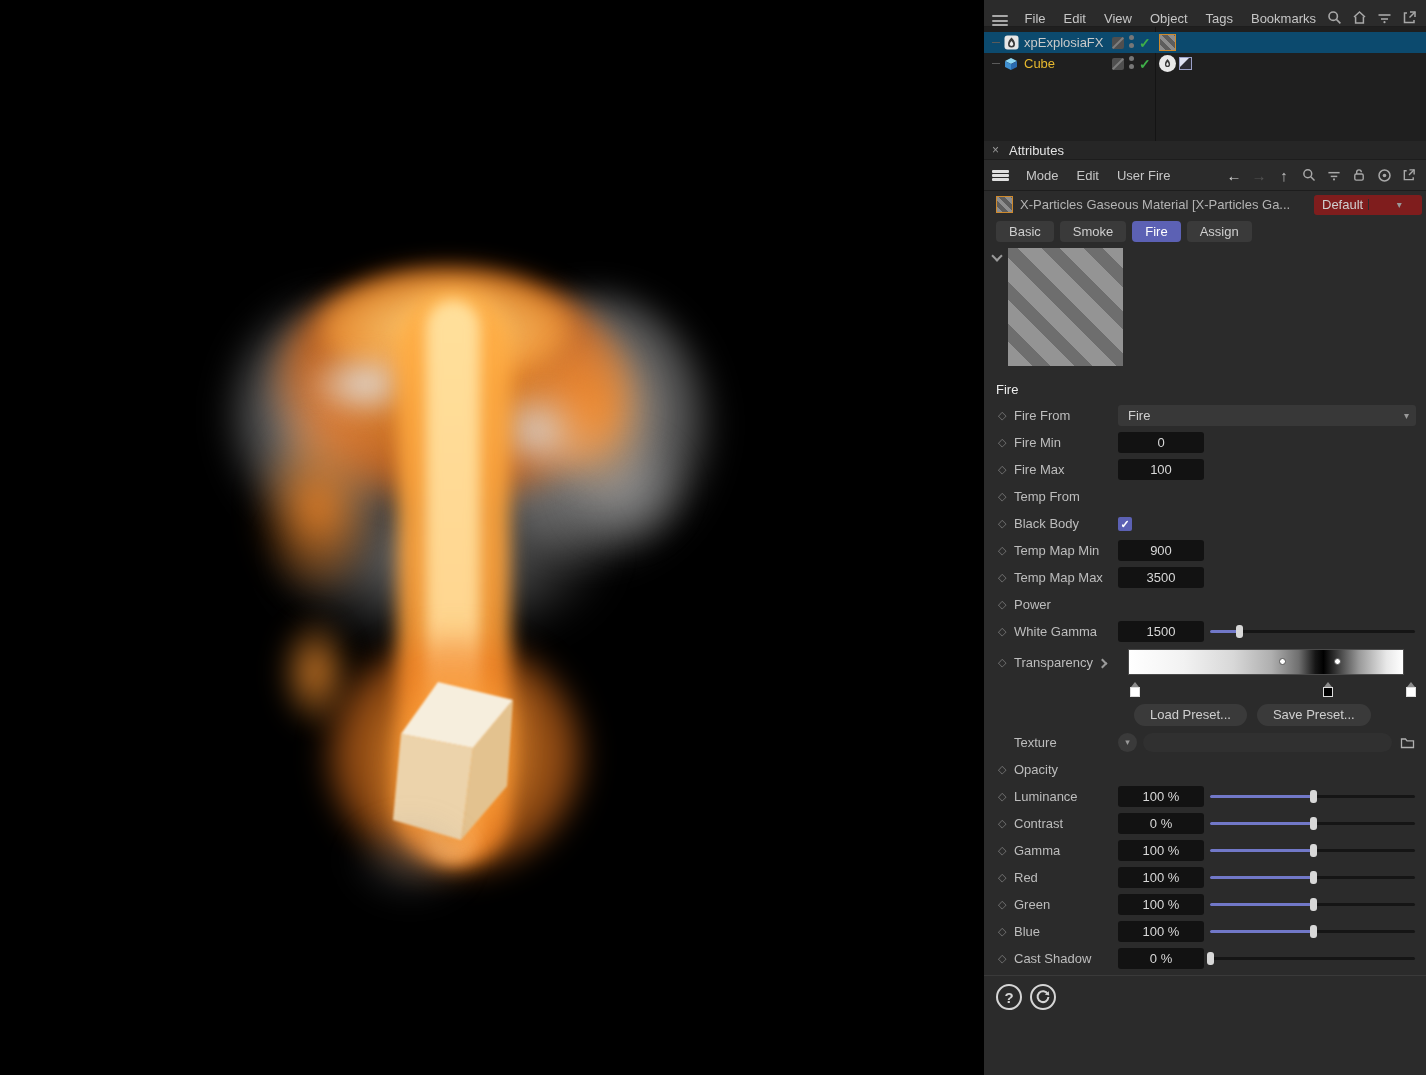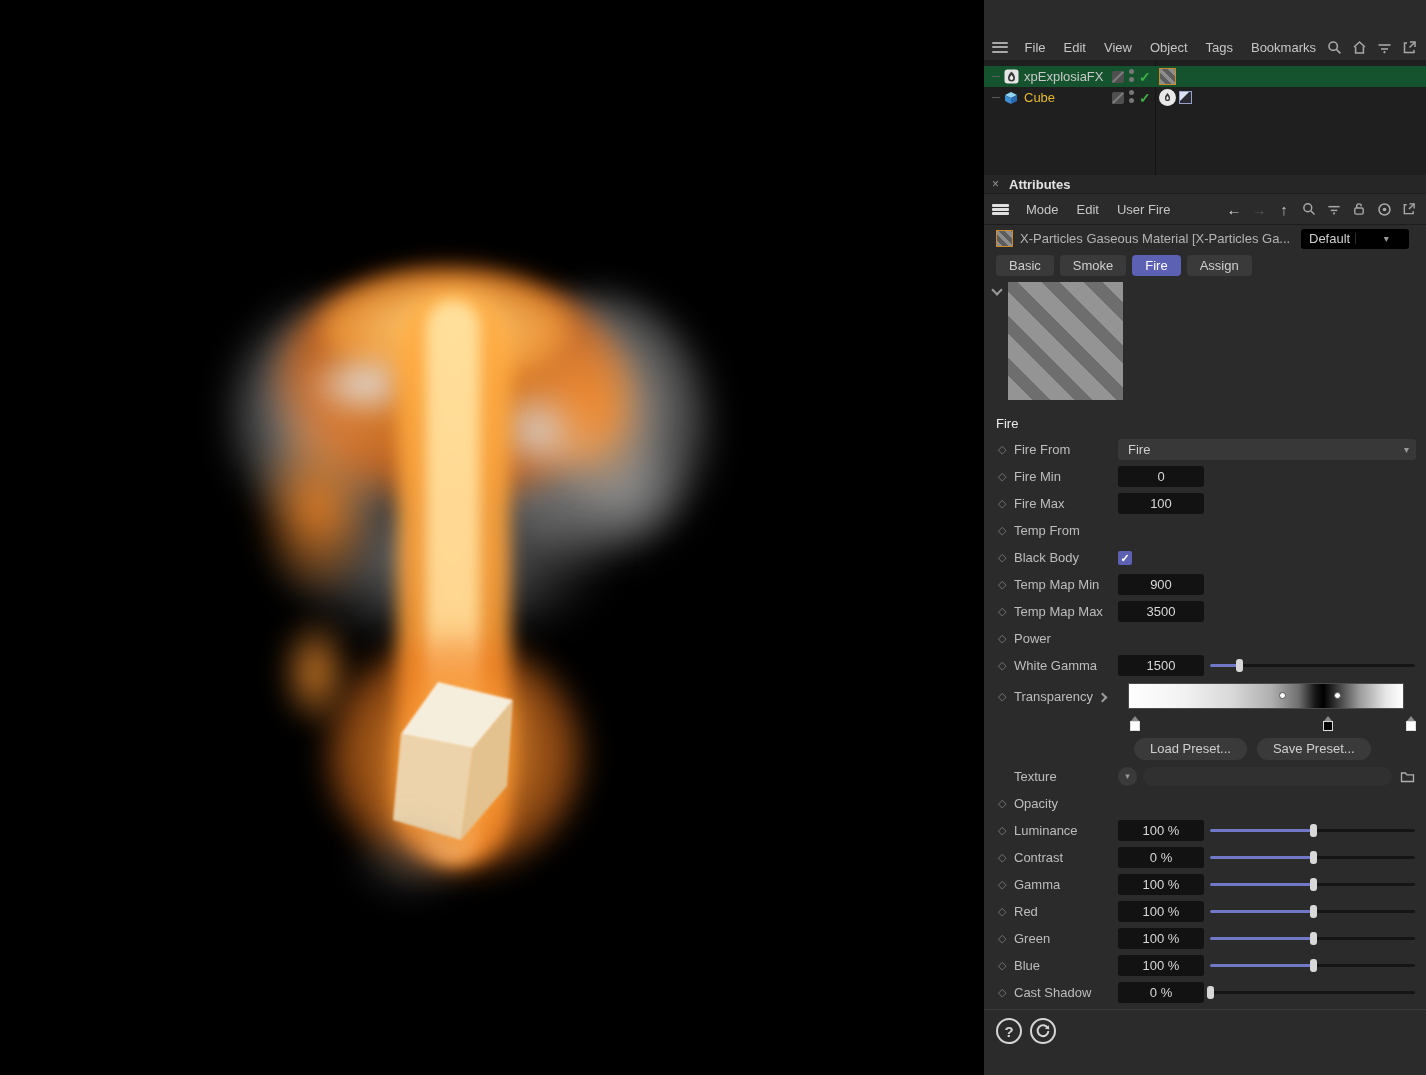--- a/index.html
+++ b/index.html
@@ -24,61 +24,61 @@
   .blob-ls   { left:278px; top:615px; width:75px; height:115px; background:radial-gradient(ellipse, rgba(240,142,46,.85), transparent 72%); filter:blur(12px); }
   .column    { left:398px; top:292px; width:112px; height:575px; border-radius:58px; background:linear-gradient(180deg, rgba(255,175,70,.95), rgba(247,154,54,.95) 60%, rgba(240,140,44,.9)); filter:blur(9px); }
   .col-core  { left:426px; top:300px; width:54px; height:560px; border-radius:30px; background:linear-gradient(180deg, rgba(255,226,160,.95), rgba(255,210,140,.95)); filter:blur(7px); }
   .cube-glow { left:325px; top:635px; width:260px; height:240px; background:radial-gradient(ellipse, rgba(246,148,46,.95), rgba(240,120,30,.55) 60%, transparent 78%); filter:blur(15px); }
   .cube-svg  { position:absolute; left:383px; top:670px; filter:blur(1.2px) drop-shadow(0 0 16px rgba(250,160,60,.8)); }
 
   
   .panel { position:absolute; left:984px; top:0; width:442px; height:1075px; background:#2b2b2b; color:#c6c6c6; }
 
   
-  .menubar { display:flex; align-items:center; height:27px; background:#2b2b2b; border-bottom:1px solid #1d1d1d; padding:0 8px 0 6px;margin-top:34px; }
+  .menubar { display:flex; align-items:flex-end; height:27px; background:#2b2b2b; border-bottom:1px solid #1d1d1d; padding:0 8px 0 6px; }
   .burger { width:17px; height:11px; display:flex; flex-direction:column; justify-content:space-between; margin:0 8px 0 2px; }
   .burger i { height:2px; background:#a8a8a8; border-radius:1px; }
   .mi { padding:0 9px; color:#c6c6c6; cursor:default; }
   .mb-icons { margin-left:auto; display:flex; align-items:center; gap:7px; }
   .ic { display:inline-flex; align-items:center; justify-content:center; width:18px; height:18px; }
   .ic svg { display:block; }
 
   
   .objmgr { position:relative; height:114px; background:#1f1f1f; }
   .objmgr .vdiv { position:absolute; left:171px; top:0; width:1px; height:114px; background:#141414; }
   .obj-row { position:absolute; left:0; width:442px; height:21px; display:flex; align-items:center; }
-  .obj-row.sel { background:#14532d; }
+  .obj-row.sel { background:#0c4a6e; }
   .tree-dash { width:8px; height:1px; background:#5a5a5a; margin-left:8px; }
   .obj-ico { width:16px; height:16px; margin:0 5px 0 3px; display:flex; align-items:center; justify-content:center; }
   .obj-name { white-space:nowrap; }
   .tgl-sq { position:absolute; left:128px; width:12px; height:12px; background:#4f4f4f; border-radius:2px; overflow:hidden; }
   .tgl-sq:after { content:""; position:absolute; left:-2px; top:5px; width:16px; height:2px; background:#7d7d7d; transform:rotate(-45deg); }
   .dots { position:absolute; left:145px; top:3px; display:flex; flex-direction:column; gap:3px; }
   .dots i { width:5px; height:5px; border-radius:50%; background:#777; }
   .chk { position:absolute; left:155px; color:#3fae49; font-weight:bold; font-size:14px; }
   .tagbox { position:absolute; left:175px; display:flex; gap:3px; align-items:center; }
   .mat-swatch { width:17px; height:17px; border:1px solid #cf8a2d;
     background:repeating-linear-gradient(45deg,#8d8d8d 0 4px,#5d5d5d 4px 8px); }
   .flame-tag { width:17px; height:17px; border-radius:50%; background:#e9e9e9; display:flex; align-items:center; justify-content:center; }
   .flag-tag  { width:13px; height:13px; border:1px solid #9aa0c8; background:#2b2b33; position:relative; }
   .flag-tag:after { content:""; position:absolute; left:0; top:0; border-style:solid; border-width:9px 9px 0 0; border-color:#dfe2f2 transparent transparent transparent; }
 
   
   .attr-title { display:flex; align-items:center; height:19px; background:#262626; border-bottom:1px solid #1d1d1d; padding:0 8px; }
   .close-x { color:#9a9a9a; font-size:12px; margin-right:10px; }
-  .attr-title b { color:#e3e3e3; font-weight:bold; }
+  .attr-title b { color:#e3e3e3; font-weight:normal; }
   .attr-menubar { display:flex; align-items:center; height:31px; background:#2b2b2b; border-bottom:1px solid #1d1d1d; padding:0 8px 0 6px; }
   .burger.bright i { background:#e0e0e0; height:3px; }
   .arrow-txt { font-size:15px; line-height:1; }
 
   
-  .mat-row { display:flex; align-items:center; height:27px; padding:0 17px 0 12px; }
+  .mat-row { display:flex; align-items:center; height:27px; padding:0 4px 0 12px; }
   .mat-row .mat-swatch { margin-right:7px; flex:none; }
   .mat-name { color:#b4b4b4; white-space:nowrap; overflow:hidden; flex:1; }
-  .preset-dd { flex:none; width:108px; height:20px; background:#000000; border-radius:3px; display:flex; align-items:center; margin-left:6px; }
+  .preset-dd { flex:none; width:108px; height:20px; background:#7f1d1d; border-radius:3px; display:flex; align-items:center; margin-left:6px; }
   .preset-dd span { padding-left:8px; color:#cfcfcf; flex:1; }
   .preset-dd .dd-arr { width:18px; text-align:center; color:#999; border-left:1px solid #2d2d2d; font-size:10px; }
 
   
   .tabs { display:flex; gap:6px; height:26px; align-items:center; padding:0 12px; }
   .tab { background:#3a3a3a; color:#cfcfcf; border-radius:4px; padding:3px 13px; }
   .tab.active { background:#5c61b4; color:#fff; }
 
   
   .preview { position:relative; height:126px; }

